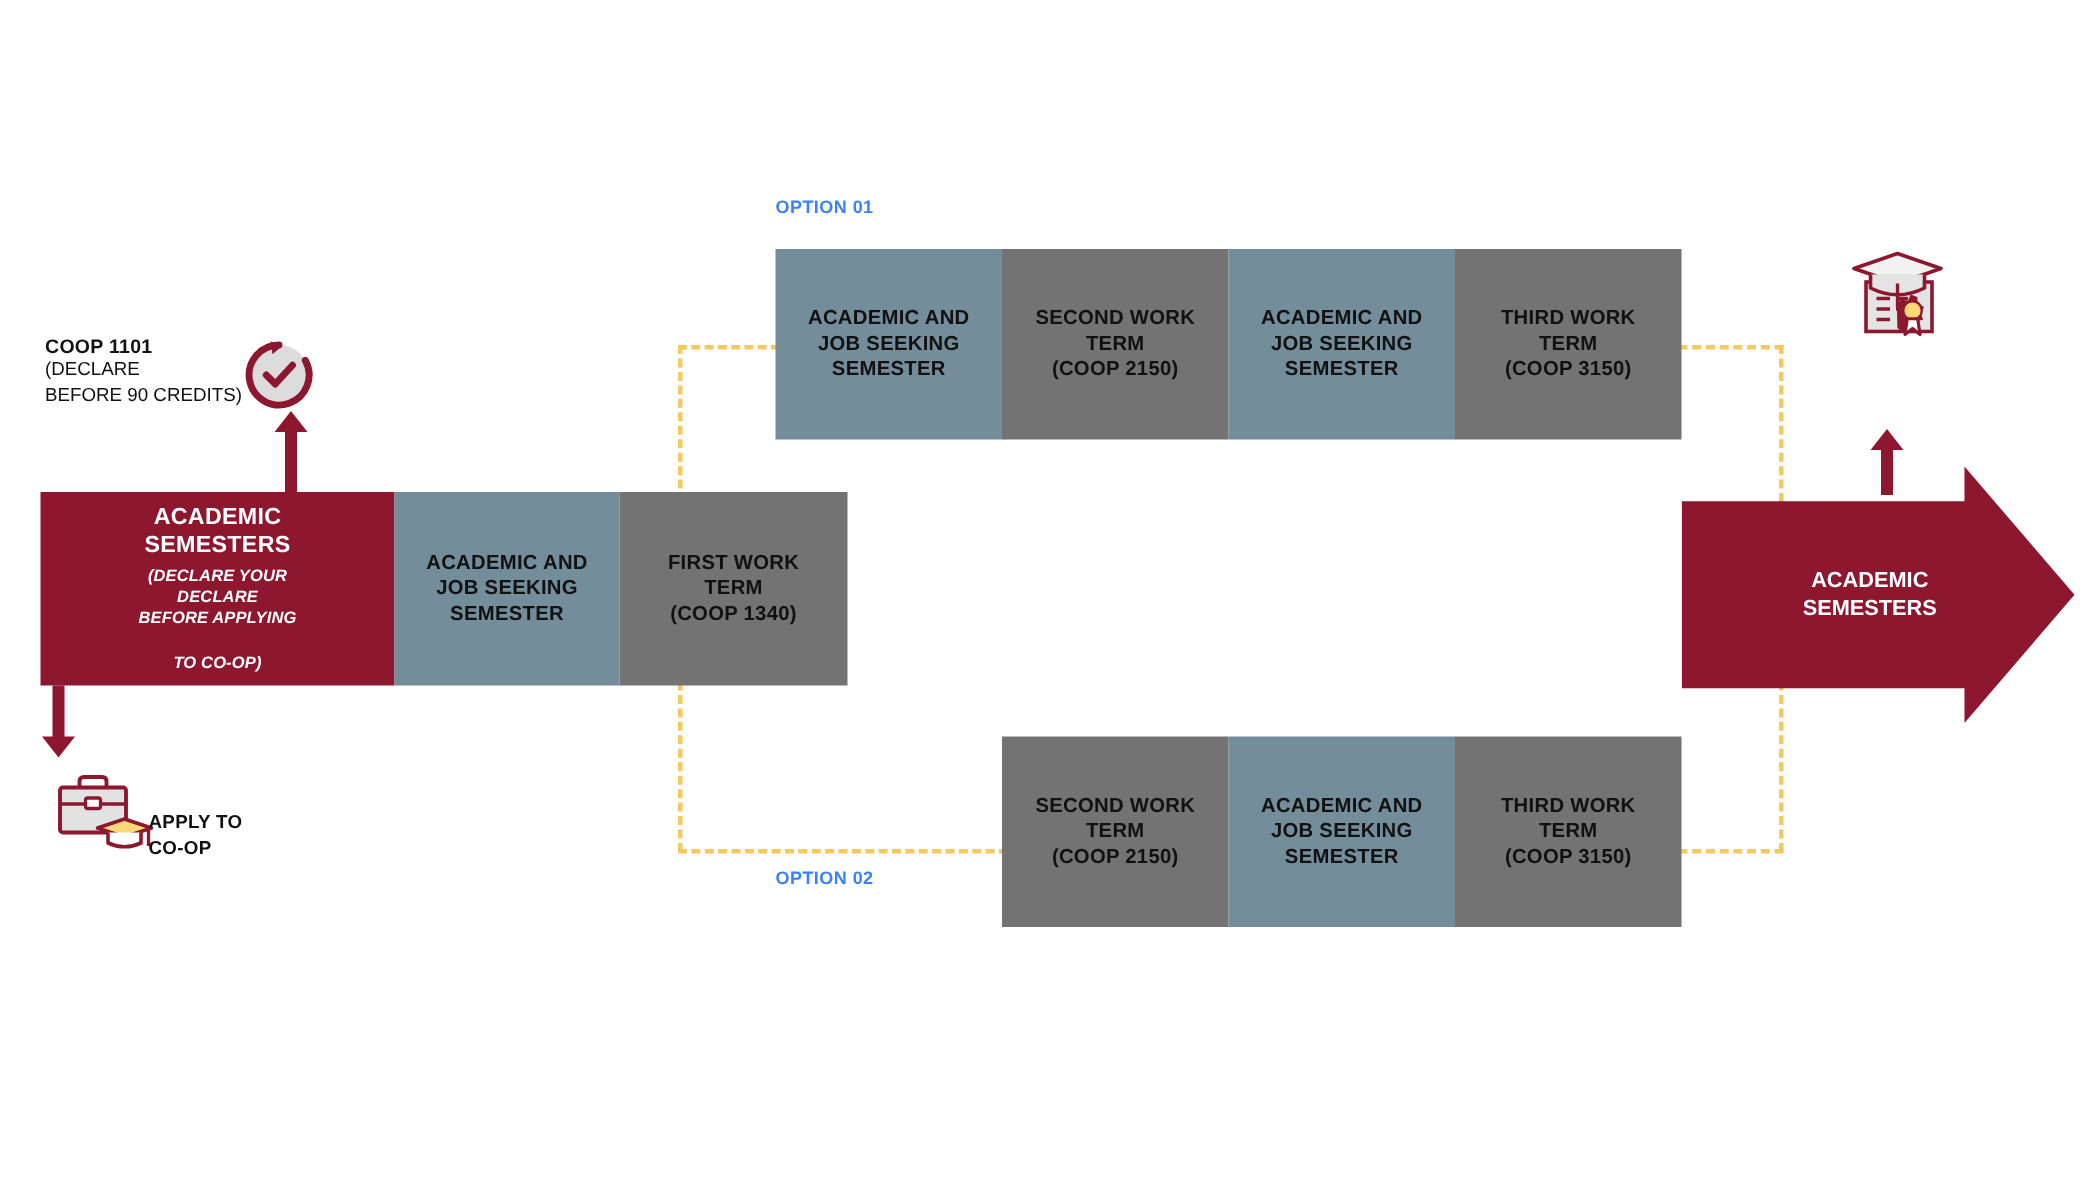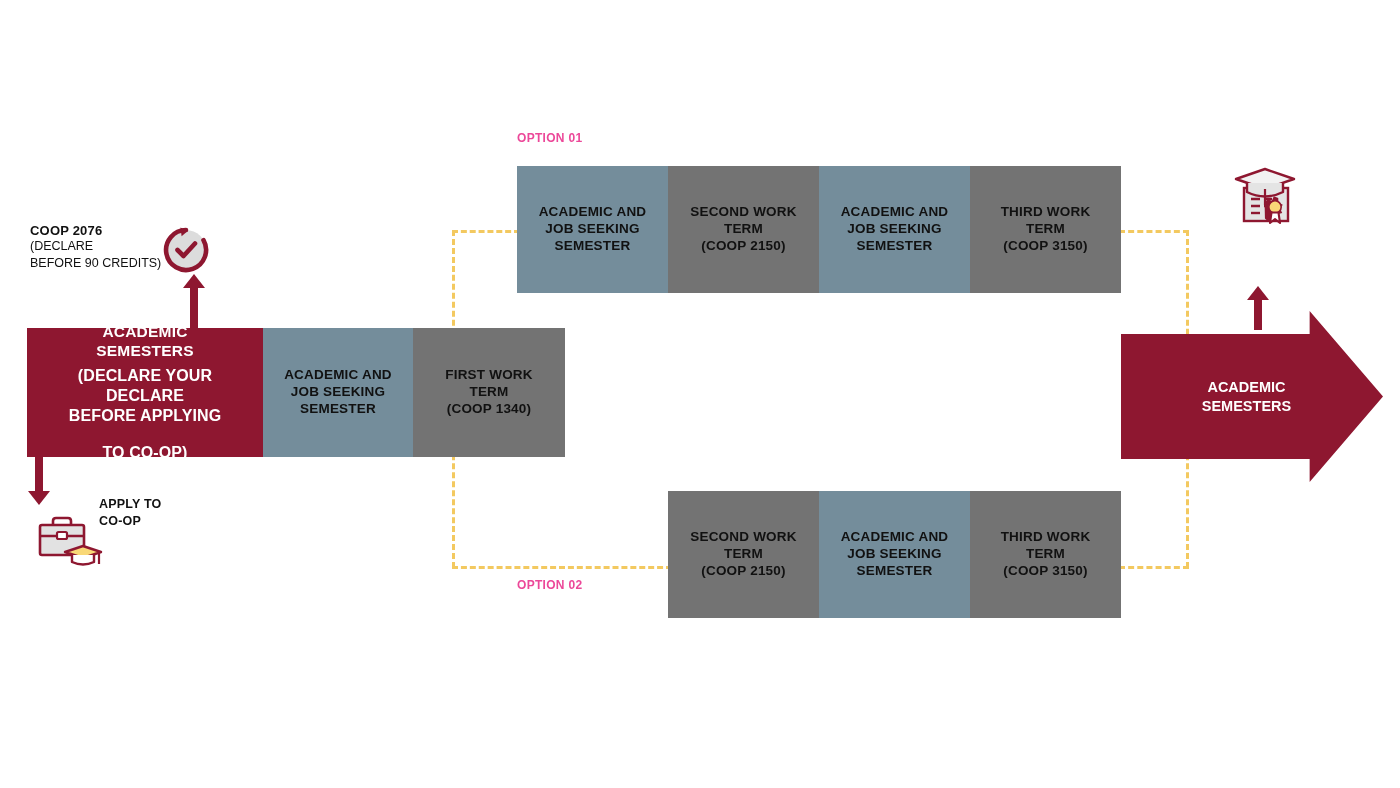--- a/index.html
+++ b/index.html
@@ -34,38 +34,39 @@
     line-height: 1.25;
     z-index: 6;
   }
   .blk.grey   { background: #748d9b; color: #111111; }
   .blk.yellow { background: #737373; color: #111111; }
   .blk.maroon { background: #8e1730; color: #ffffff; }
 
   .blk .l1 { display: block; }
   .blk .sub {
     display: block;
-    font-size: 16px;
+    font-size: 11px;
     line-height: 1.27;
     margin-top: 5px;
     letter-spacing: 0.1px;
+    font-style: italic;
   }
 
   
   .row-opt   { font-size: 13.5px; }
   .row-main  { font-size: 13.5px; }
   .main-maroon { font-size: 15.5px; }
   .arrow-label { font-size: 14.5px; }
 
   
   .opt-label {
     position: absolute;
     font-size: 12px;
     font-weight: bold;
-    color: #ec4899;
+    color: #3b82f6;
     letter-spacing: 0.3px;
     z-index: 7;
   }
 
   
   .dash-h {
     position: absolute;
     height: 0;
     border-top: 3px dashed #f3c960;
     z-index: 2;
@@ -238,21 +239,21 @@
   <div class="sarrow-stem" style="left:190px; top:286px; width:8px; height:42px;"></div>
   <div class="sarrow-head up" style="left:183px; top:274px;"></div>
 
   <div class="sarrow-stem" style="left:35px; top:457px; width:8px; height:37px;"></div>
   <div class="sarrow-head down" style="left:28px; top:491px;"></div>
 
   <div class="sarrow-stem" style="left:1254px; top:300px; width:8px; height:30px;"></div>
   <div class="sarrow-head up" style="left:1247px; top:286px;"></div>
 
   <div class="caption" style="left:30px; top:223px; width:145px;">
-    <span class="cap-strong">COOP 2076</span>
+    <span class="cap-strong">COOP 1101</span>
     <span class="cap-normal">(DECLARE</span>
     <span class="cap-normal">BEFORE 90 CREDITS)</span>
   </div>
 
   <div class="icon-box" style="left:159px; top:222px; width:54px; height:54px;">
     <svg width="54" height="54" viewBox="0 0 54 54">
       <circle cx="27" cy="28" r="20" fill="#dcdcdc"></circle>
       <path d="M 27 8 A 20 20 0 1 0 44.5 18.2" fill="none" stroke="#8e1730" stroke-width="4.6" stroke-linecap="round"></path>
       <path d="M 21.5 5.5 L 28.5 9.2 L 22.6 14.2 Z" fill="#8e1730"></path>
       <path d="M 18.5 28 L 24.5 34 L 36 21.5" fill="none" stroke="#8e1730" stroke-width="4.6" stroke-linecap="round" stroke-linejoin="round"></path>
@@ -267,21 +268,21 @@
       <rect x="5" y="11" width="44" height="30" rx="2" fill="#e2e2e2" stroke="#8e1730" stroke-width="2.6"></rect>
       <line x1="5" y1="22" x2="49" y2="22" stroke="#8e1730" stroke-width="2.4"></line>
       <rect x="22" y="18" width="10" height="7" rx="1.5" fill="#ffffff" stroke="#8e1730" stroke-width="2.2"></rect>
 
       <path d="M 30 38 L 48 32 L 66 38 L 48 44 Z" fill="#f9d877" stroke="#8e1730" stroke-width="2.4" stroke-linejoin="round"></path>
       <path d="M 37 41 L 37 48 Q 48 53 59 48 L 59 41" fill="#ffffff" stroke="#8e1730" stroke-width="2.4" stroke-linejoin="round"></path>
       <line x1="64" y1="38.5" x2="64" y2="50" stroke="#8e1730" stroke-width="2.2"></line>
     </svg>
   </div>
 
-  <div class="caption" style="left:99px; top:496px; width:80px;">
+  <div class="caption" style="left:99px; top:540px; width:80px;">
     <span class="cap-bold-2">APPLY TO</span>
     <span class="cap-bold-2">CO-OP</span>
   </div>
 
   <div class="icon-box" style="left:1228px; top:163px; width:74px; height:74px;">
     <svg width="74" height="74" viewBox="0 0 74 74">
 
       <rect x="16" y="25" width="44" height="33" fill="#e4e4e4" stroke="#8e1730" stroke-width="2.4"></rect>
       <line x1="23" y1="36" x2="44" y2="36" stroke="#8e1730" stroke-width="2.4" stroke-dasharray="9 4"></line>
       <line x1="23" y1="43" x2="44" y2="43" stroke="#8e1730" stroke-width="2.4" stroke-dasharray="9 4"></line>

